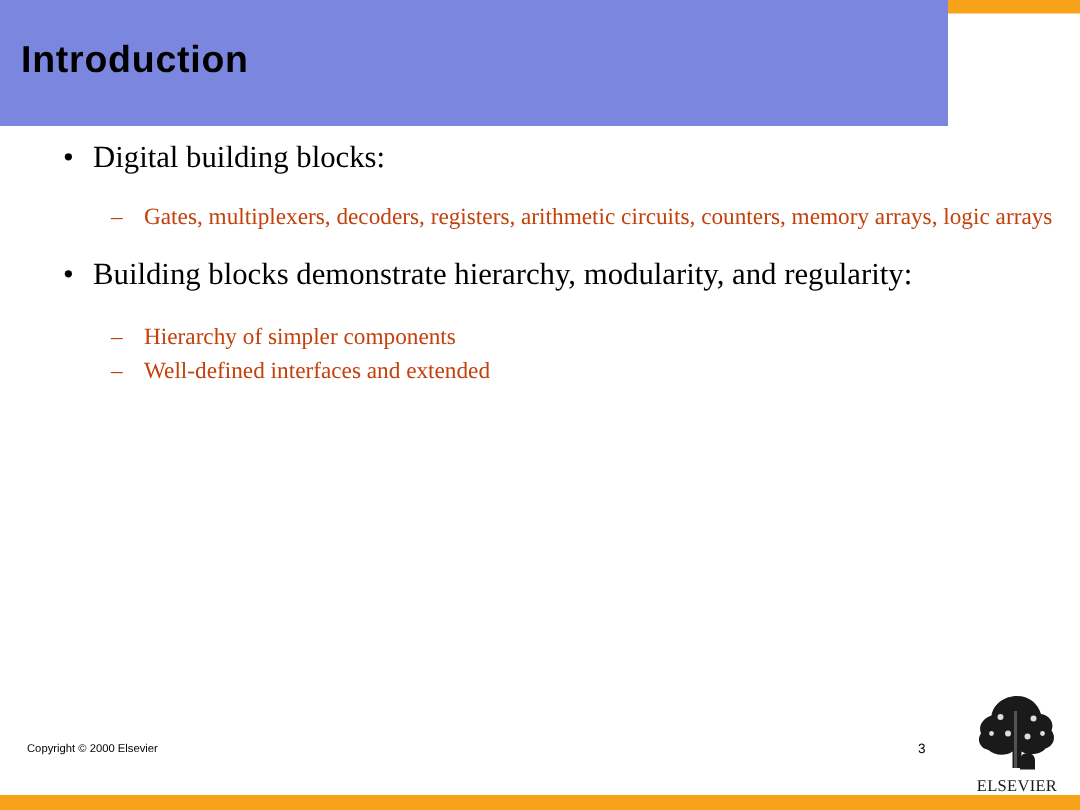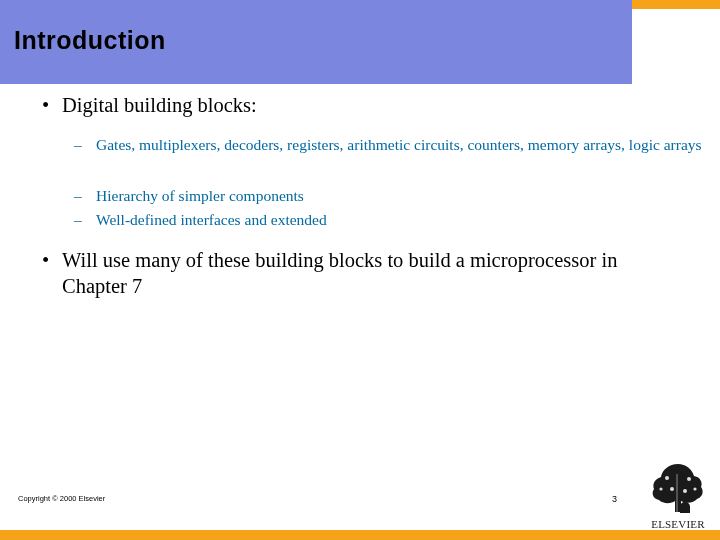--- a/index.html
+++ b/index.html
@@ -77,21 +77,21 @@
     text-indent: -20px;
   }
   .bullet-l1 .mk {
     display: inline-block;
     width: 20px;
     text-indent: 0;
   }
   .bullet-l2 {
     position: relative;
     font-size: 15.5px;
-    color: #0369a1;
+    color: #c2410c;
     line-height: 1.5;
     padding-left: 96px;
     text-indent: -22px;
   }
   .bullet-l2 .mk {
     display: inline-block;
     width: 22px;
     text-indent: 0;
   }
   .sp-a { height: 13px; }
@@ -152,35 +152,35 @@
     </div>
 
     <div class="sp-a"></div>
 
     <div class="bullet-l2">
       <span class="mk">–</span><span>Gates, multiplexers, decoders, registers, arithmetic circuits, counters, memory arrays, logic arrays</span>
     </div>
 
     <div class="sp-b"></div>
 
+    <div class="bullet-l1">
+      <span class="mk">•</span><span>Building blocks demonstrate hierarchy, modularity, and regularity:</span>
+    </div>
 
     <div class="sp-b"></div>
 
     <div class="bullet-l2">
       <span class="mk">–</span><span>Hierarchy of simpler components</span>
     </div>
     <div class="bullet-l2">
       <span class="mk">–</span><span>Well-defined interfaces and extended</span>
     </div>
 
     <div class="sp-c"></div>
 
-    <div class="bullet-l1">
-      <span class="mk">•</span><span>Will use many of these building blocks to build a microprocessor in Chapter 7</span>
-    </div>
 
   </div>
 
   <div class="copyright">Copyright © 2000 Elsevier</div>
   <div class="page-number">3</div>
 
   <div class="logo">
     <svg class="logo-art" width="66" height="56" viewBox="0 0 66 56">
       <g fill="#1a1a1a">
 

